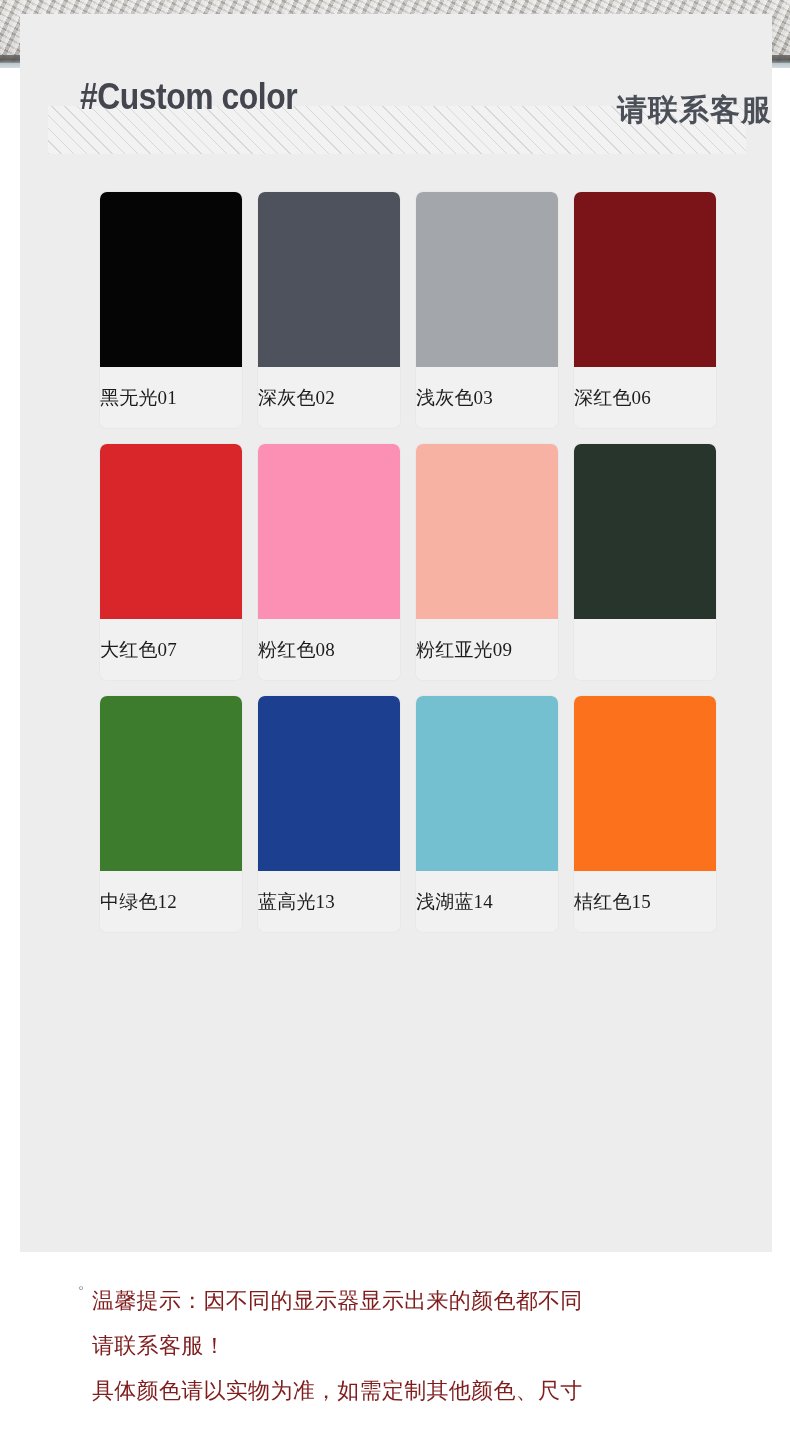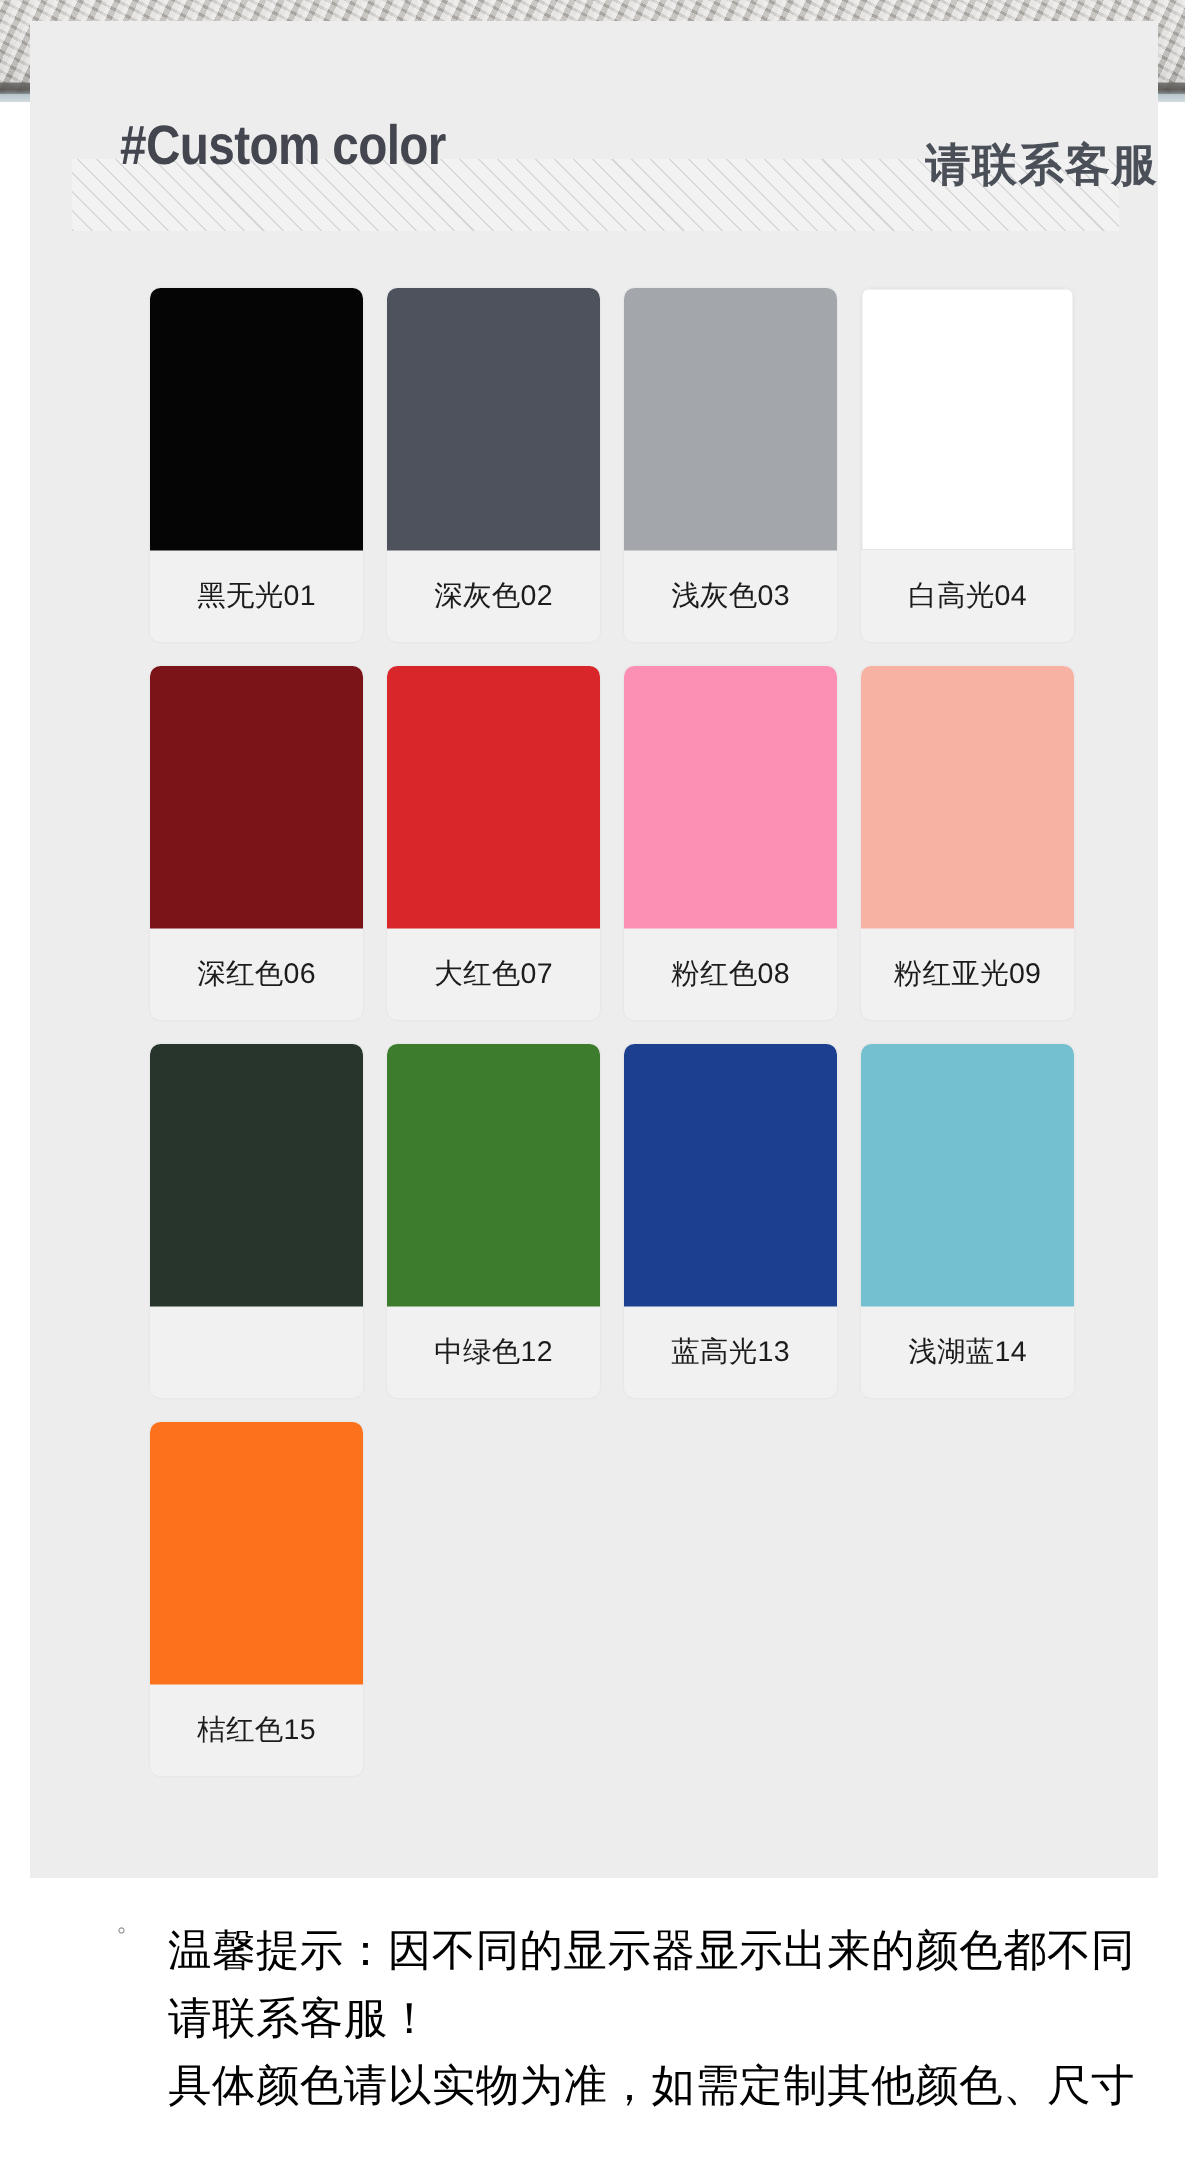--- a/index.html
+++ b/index.html
@@ -142,22 +142,21 @@
     height: 175px;
     border-top-left-radius: 5px;
     border-top-right-radius: 5px;
   }
   .chip.outlined {
     box-shadow: inset 0 0 0 1px #e4e4e4;
   }
   .card-label {
     height: 61px;
     line-height: 61px;
-    text-align: center;
-    font-family: Liberation Sans, sans-serif;
+    font-family: Liberation Serif, serif;
     font-size: 19px;
     color: #1c1c1c;
     letter-spacing: 0.2px;
     white-space: nowrap;
   }
 
   
   .note {
     position: absolute;
     left: 78px;
@@ -169,25 +168,24 @@
   .note-bullet {
     width: 14px;
     flex: 0 0 14px;
     font-size: 15px;
     line-height: 22px;
     color: #9a9a9a;
     margin-top: 2px;
   }
   .note-text {
     font-family: "DejaVu Sans", sans-serif;
-    font-size: 29px;
+    font-size: 22px;
     line-height: 45px;
-    color: #000000;
+    color: #7f1d1d;
     letter-spacing: 0.3px;
-    margin-left: 20px;
   }
   .note-line { display: block; white-space: nowrap; }
 </style>
 </head>
 <body>
 
 <div class="stone-band"></div>
 <div class="stone-dark-line"></div>
 <div class="stone-blue-line"></div>
 <div class="white-cover-left"></div>
@@ -206,24 +204,20 @@
         <div class="chip" style="background: rgb(5, 5, 5);"></div>
         <div class="card-label">黑无光01</div>
       </div>
       <div class="card">
         <div class="chip" style="background: rgb(77, 82, 92);"></div>
         <div class="card-label">深灰色02</div>
       </div>
       <div class="card">
         <div class="chip" style="background: rgb(163, 166, 170);"></div>
         <div class="card-label">浅灰色03</div>
-      </div>
-      <div class="card">
-        <div class="chip outlined" style="background: rgb(255, 255, 255);"></div>
-        <div class="card-label">白高光04</div>
       </div>
       <div class="card">
         <div class="chip" style="background: rgb(122, 20, 24);"></div>
         <div class="card-label">深红色06</div>
       </div>
       <div class="card">
         <div class="chip" style="background: rgb(216, 38, 42);"></div>
         <div class="card-label">大红色07</div>
       </div>
       <div class="card">

